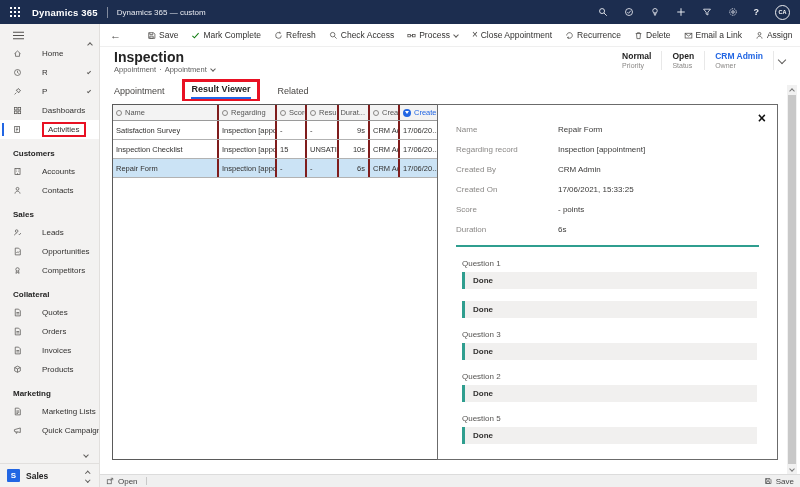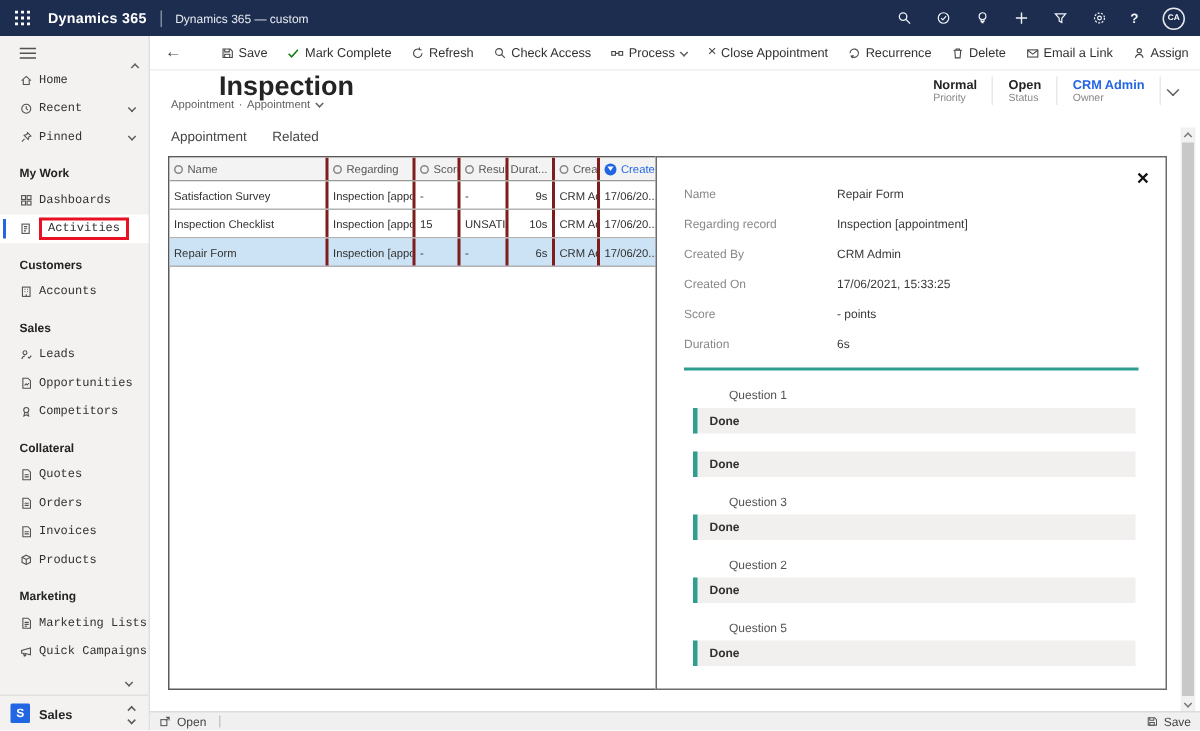--- a/index.html
+++ b/index.html
@@ -20,41 +20,41 @@
   .envname{font-size:8px;color:#e8eaf0;}
   .tb-spacer{flex:1;}
   .tb-icons{display:flex;align-items:center;gap:16px;}
   .tb-ic{color:#f0f2f6;cursor:pointer;}
   .avatar{width:15px;height:15px;border-radius:50%;border:1px solid rgba(255,255,255,.9);display:flex;align-items:center;justify-content:center;font-size:5.5px;font-weight:bold;cursor:pointer;}
   
   .sidebar{position:absolute;top:24px;left:0;width:100px;bottom:0;background:var(--sidebar_bg);border-right:1px solid #e1dfdd;}
   .sb-menu{padding:7px 0 4px 13px;cursor:pointer;}
   .sb-scroll-up{position:absolute;top:16px;right:6px;}
   .sb-scroll-dn{position:absolute;bottom:27px;right:10px;}
-  .sb-item{display:flex;align-items:center;height:19px;padding-left:13px;gap:4px;cursor:pointer;position:relative;color:#323130;font-size:8px;font-family:Liberation Mono, monospace;}
+  .sb-item{display:flex;align-items:center;height:19px;padding-left:13px;gap:20px;cursor:pointer;position:relative;color:#323130;font-size:8px;}
   .sb-item .lbl{white-space:nowrap;overflow:hidden;}
   .sb-item .sp{flex:1;}
   .sb-item .chev{margin-right:9px;}
   .sb-item.selected{background:#fff;text-align:right;}
   .sb-item.selected::before{content:"";position:absolute;left:2px;top:3px;bottom:3px;width:2px;background:var(--accent);}
   .sb-title{font-size:8px;font-weight:bold;color:#242424;padding:10px 0 4px 13px;}
   .ann2{border:2px solid var(--annotation);padding:1px 4px;}
   .sb-footer{position:absolute;bottom:0;left:0;right:0;height:24px;border-top:1px solid #e1dfdd;display:flex;align-items:center;padding:0 7px;gap:6px;background:var(--sidebar_bg);}
   .sb-area-badge{width:13px;height:13px;background:var(--accent);color:#fff;font-size:8px;font-weight:bold;display:flex;align-items:center;justify-content:center;border-radius:1px;}
   .sb-area-label{flex:1;font-size:8.5px;font-weight:bold;color:#242424;}
   .sortchevs{display:flex;flex-direction:column;gap:1px;cursor:pointer;padding-right:2px;}
   .sortchevs .chev{width:3.5px;height:3.5px;}
   
   .main{position:absolute;top:24px;left:100px;right:0;bottom:0;background:#fff;}
   .cmdbar{height:23px;display:flex;align-items:center;padding:0 10px;gap:13px;border-bottom:1px solid #efefef;font-size:8.5px;color:#323130;white-space:nowrap;}
   .cmd-item{display:flex;align-items:center;gap:3px;cursor:pointer;}
   .cmd-item .ci{color:#494745;}
   .cmd-div{width:1px;height:13px;background:#e1dfdd;}
   .formheader{height:30px;display:flex;align-items:flex-start;justify-content:space-between;padding:3px 14px 0 14px;}
-  .fh-title{font-size:18px;font-weight:bold;color:#242424;line-height:14px;margin-left:32px;}
+  .fh-title{font-size:14px;font-weight:bold;color:#242424;line-height:14px;}
   .fh-sub{font-size:7.5px;color:#616161;display:flex;align-items:center;gap:3px;margin-top:1px;}
   .fh-summary{display:flex;align-items:center;margin-top:1px;}
   .fh-field{padding:0 10px;border-right:1px solid #e8e8e8;text-align:left;cursor:default;}
   .fh-field:last-of-type{border-right:none;}
   .fh-val{font-size:8.5px;font-weight:bold;color:#242424;line-height:10px;}
   .fh-val.link{color:var(--accent);cursor:pointer;}
   .fh-lbl{font-size:7px;color:#8a8886;line-height:9px;}
   .fh-chev{margin-left:4px;cursor:pointer;}
   .tabs{height:24px;display:flex;align-items:flex-end;gap:17px;padding:0 14px;}
   .tab{font-size:9px;color:#484644;padding-bottom:5px;cursor:pointer;}
@@ -75,21 +75,21 @@
   .g-head .gc.c6{color:var(--accent);}
   
   .panel{position:absolute;left:337px;top:3px;width:341px;height:356px;background:#fff;border:1px solid #6b6b6b;padding:20px 18px 0 18px;overflow:hidden;}
   .panel-close{position:absolute;top:7px;right:11px;font-size:14px;font-weight:bold;color:#111;cursor:pointer;line-height:12px;}
   .p-field{display:flex;margin-bottom:11px;font-size:8px;}
   .p-lbl{width:102px;color:#8a8886;flex:none;}
   .p-val{color:#3b3a39;}
   .p-divider{border:none;border-top:2px solid var(--teal);margin:3px 0 12px 0;}
   .p-questions{padding:0 2px 0 6px;}
   .p-q{margin-bottom:12px;}
-  .p-qlbl{font-size:8px;color:#565452;margin-bottom:4px;margin-left:24px;}
+  .p-qlbl{font-size:8px;color:#565452;margin-bottom:4px;}
   .p-qbar{height:17px;background:#f1f0ef;border-left:3px solid var(--teal);line-height:17px;padding-left:8px;font-size:8px;font-weight:bold;color:#323130;}
   
   .vscroll{position:absolute;top:61px;bottom:13px;right:3px;width:10px;background:#f1f1f1;display:flex;flex-direction:column;align-items:center;}
   .vs-arrow{height:10px;display:flex;align-items:center;justify-content:center;color:#777;cursor:pointer;}
   .vs-thumb{flex:1;width:8px;background:#c8c8c8;cursor:grab;}
   
   .statusbar{position:absolute;bottom:0;left:0;right:0;height:13px;background:#f0f0f0;border-top:1px solid #dcdcdc;display:flex;align-items:center;padding:0 6px;font-size:8px;color:#444;}
   .st-item{display:flex;align-items:center;gap:4px;cursor:pointer;}
   .st-div{width:1px;height:8px;background:#c8c8c8;margin:0 8px;}
   .st-spacer{flex:1;}
@@ -188,21 +188,20 @@
     <span>
         <svg width="9" height="9" viewBox="0 0 16 16" fill="none" stroke="#54524f" stroke-width="1.3">
           <path d="M9.5 2.5l4 4-2.2.8-1 3.2-4.8-4.8 3.2-1zM6 10L2.8 13.2"></path>
         </svg>
       </span>
     <span class="lbl">Pinned</span>
     <span class="sp"></span>
       <i class="chev"></i>
   </div>
 
-  <div class="sb-title">My Work</div>
   <div class="sb-item">
     <span>
         <svg width="9" height="9" viewBox="0 0 16 16" fill="none" stroke="#54524f" stroke-width="1.3">
           <rect x="2.5" y="2.5" width="4.6" height="4.6"></rect>
           <rect x="9" y="2.5" width="4.6" height="4.6"></rect>
           <rect x="2.5" y="9" width="4.6" height="4.6"></rect>
           <rect x="9" y="9" width="4.6" height="4.6"></rect>
         </svg>
       </span>
     <span class="lbl">Dashboards</span>
@@ -219,20 +218,29 @@
 
   <div class="sb-title">Customers</div>
   <div class="sb-item">
     <span>
         <svg width="9" height="9" viewBox="0 0 16 16" fill="none" stroke="#54524f" stroke-width="1.3">
           <rect x="3.5" y="2.5" width="9" height="11"></rect>
           <path d="M6 5.2h.9M9.2 5.2h.9M6 7.8h.9M9.2 7.8h.9M8 13.5V11"></path>
         </svg>
       </span>
     <span class="lbl">Accounts</span>
+  </div>
+  <div class="sb-item">
+    <span>
+        <svg width="9" height="9" viewBox="0 0 16 16" fill="none" stroke="#54524f" stroke-width="1.3">
+          <circle cx="8" cy="5" r="2.5"></circle>
+          <path d="M3.5 13.5c.5-3 2.4-4.2 4.5-4.2s4 1.2 4.5 4.2"></path>
+        </svg>
+      </span>
+    <span class="lbl">Contacts</span>
   </div>
 
   <div class="sb-title">Sales</div>
   <div class="sb-item">
     <span>
         <svg width="9" height="9" viewBox="0 0 16 16" fill="none" stroke="#54524f" stroke-width="1.3">
           <circle cx="6.5" cy="5.5" r="2.3"></circle>
           <path d="M2.8 13c.4-2.6 2-3.6 3.7-3.6M10 10.5l1.5 1.5 2.5-3"></path>
         </svg>
       </span>
@@ -440,20 +448,21 @@
       <span class="fh-field">
         <span class="fh-val link" style="display:block;">CRM Admin</span>
         <span class="fh-lbl" style="display:block;">Owner</span>
       </span>
       <span class="fh-chev"><i class="chev" style="width:6px;height:6px;"></i></span>
     </div>
   </div>
 
   <div class="tabs">
     <span class="tab">Appointment</span>
+    <span class="tab-active-box"><span class="tab-active">Result Viewer</span></span>
     <span class="tab">Related</span>
   </div>
 
   <div class="content">
 
     <div class="grid">
       <div class="g-head">
         <span class="gc c0">
             <span class="colring"></span>
             <span>Name</span>

